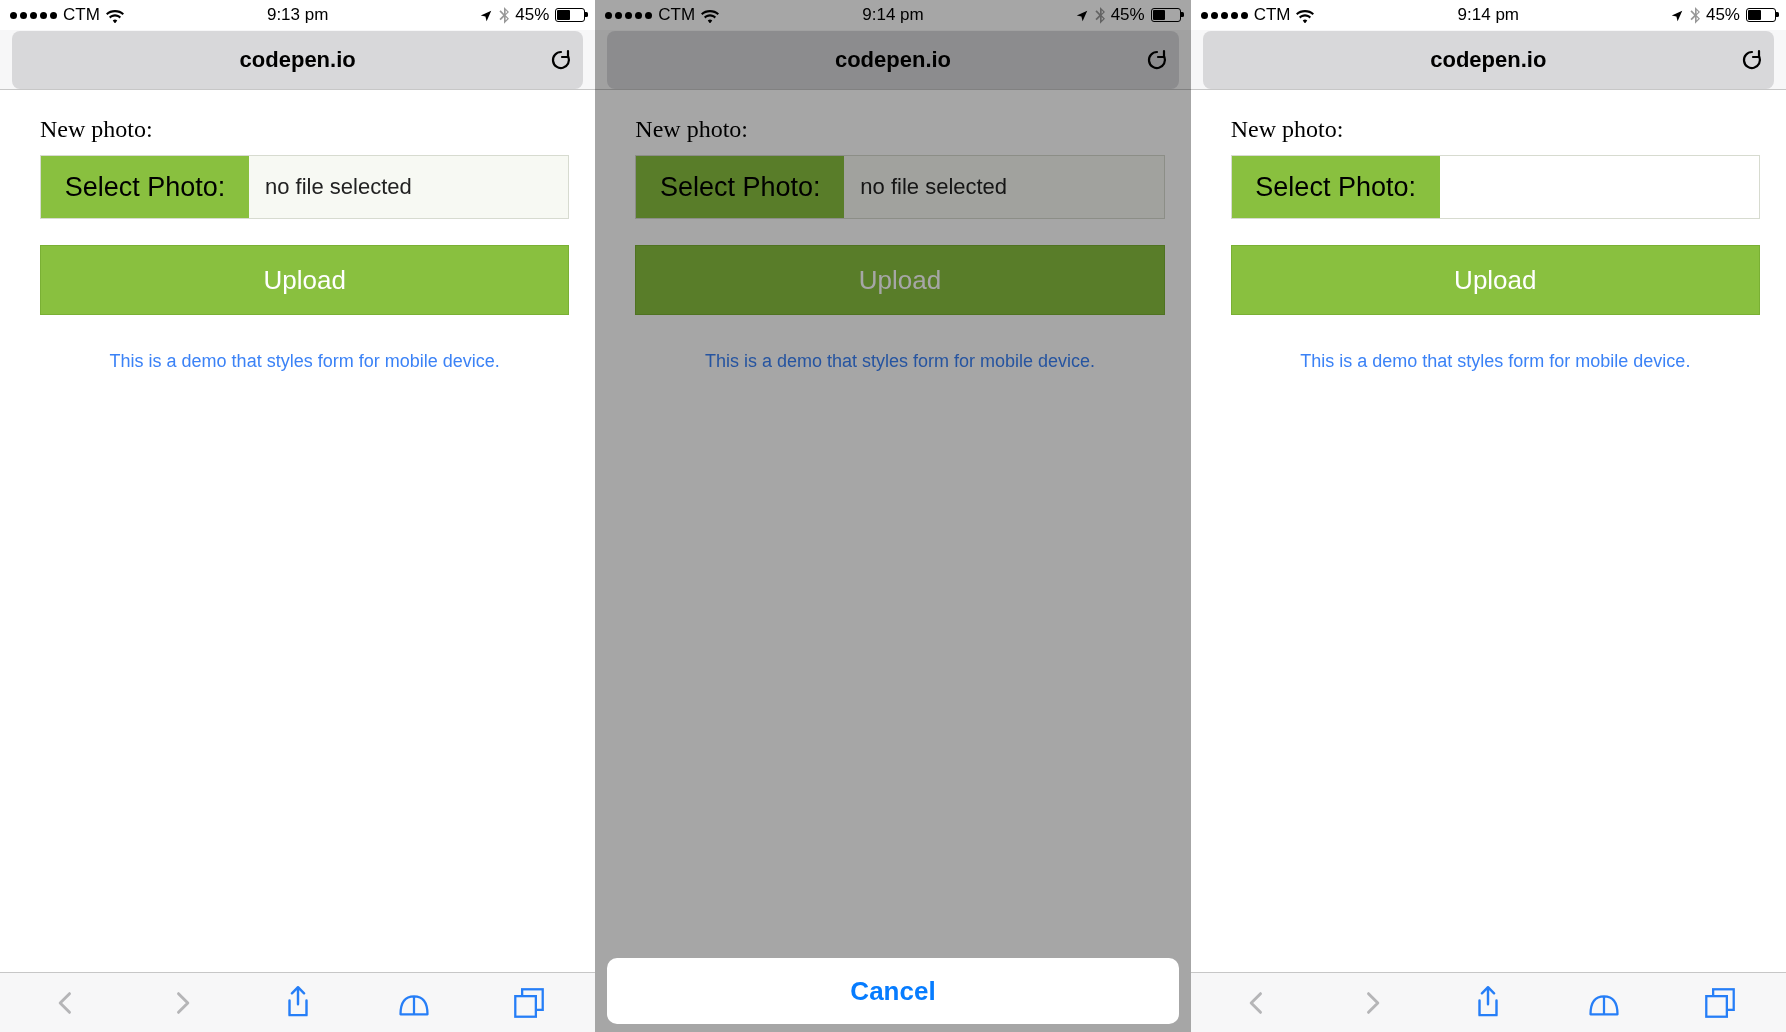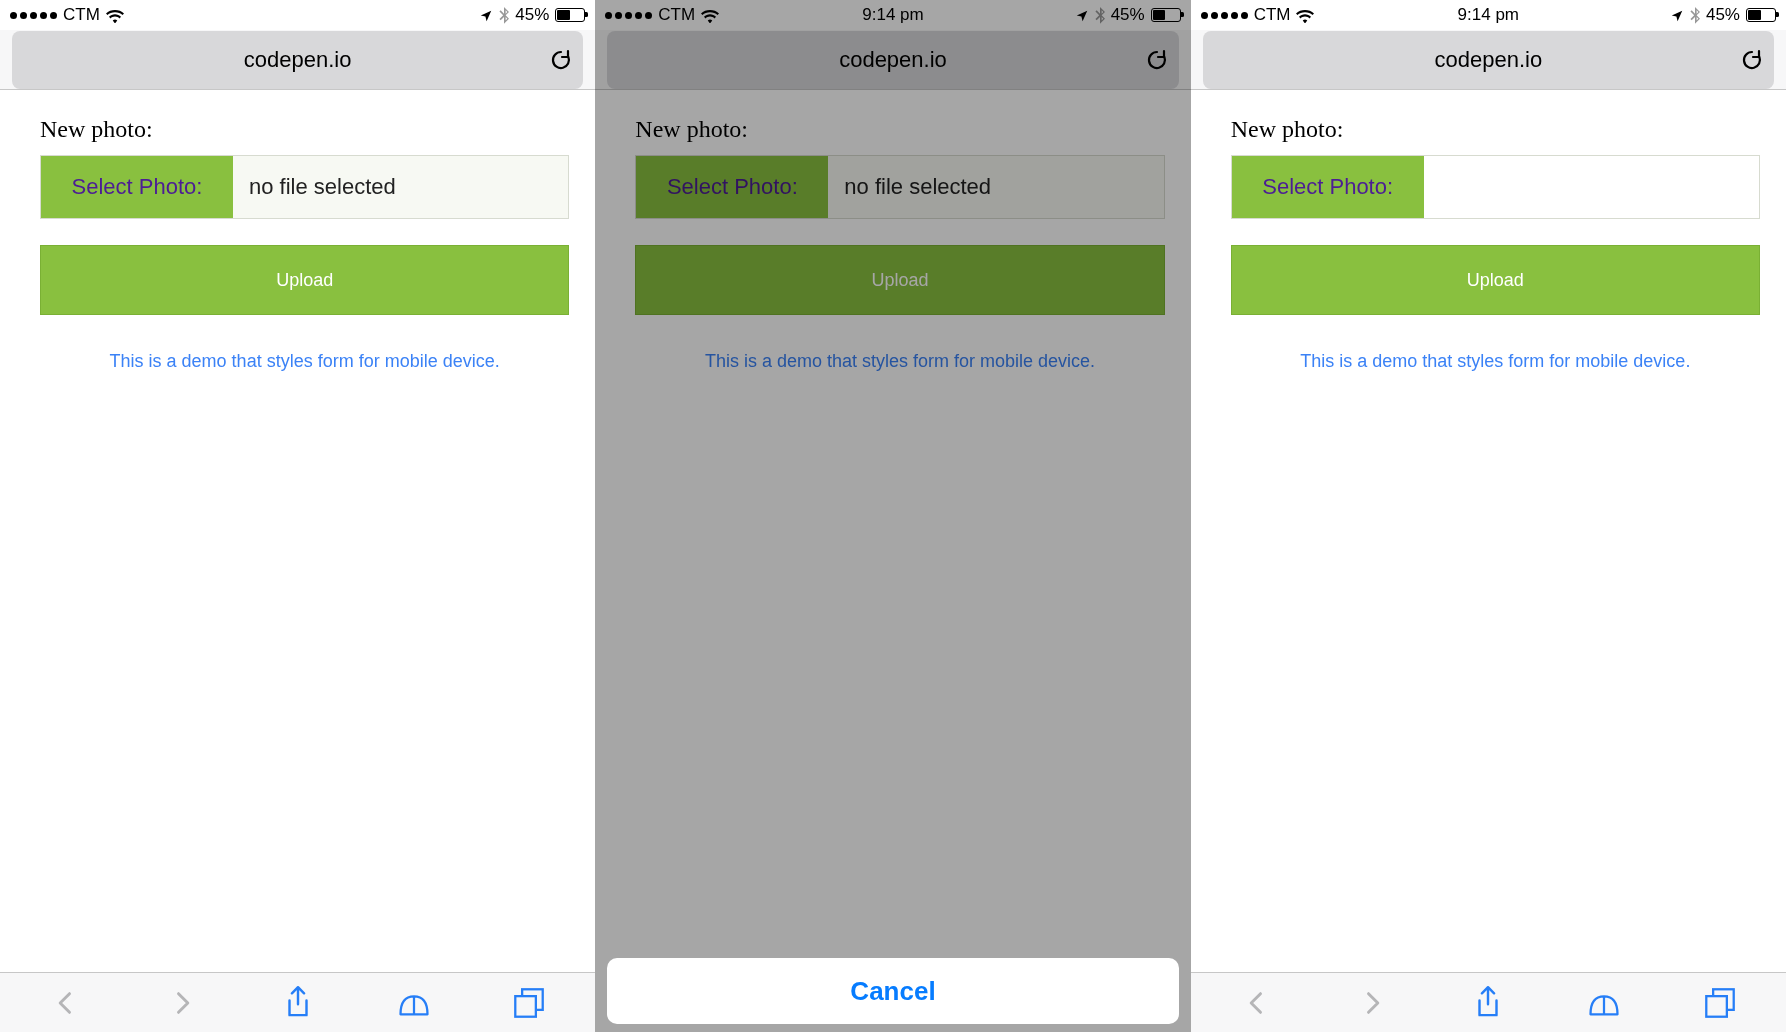--- a/index.html
+++ b/index.html
@@ -60,38 +60,39 @@
       flex: 1;
       height: 58px;
       background: #d8d8da;
       border-radius: 8px;
       display: flex;
       align-items: center;
       justify-content: center;
       position: relative;
       font-size: 22px;
       color: #000;
+      font-weight: bold;
     }
     .addr-reload {
       position: absolute;
       right: 10px;
       top: 50%;
       transform: translateY(-50%);
       width: 24px; height: 24px;
       display: flex; align-items: center; justify-content: center;
     }
     
     .content { padding: 26px 26px 0 40px; }
     .label { font-family: "Times New Roman", serif; font-size: 24px; color: #000; margin-bottom: 12px; }
     .picker-row { display: flex; width: 100%; height: 64px; border: 1px solid #d7dbd0; margin-bottom: 26px; }
     .select-btn {
-      width: 192px;
+      width: 208px;
       background: #89c03f;
-      color: #4c1d95;
-      font-size: 22px;
+      color: #000000;
+      font-size: 27px;
       display: flex;
       align-items: center;
       justify-content: center;
       border: none;
     }
     .file-display {
       flex: 1;
       background: #f7f9f3;
       display: flex;
       align-items: center;
@@ -104,21 +105,21 @@
       width: 26px; height: 22px;
       background: linear-gradient(135deg,#d8c8a8 0%,#e8dcc4 50%,#c8b898 100%);
       border: 1px solid #aaa;
       border-radius: 2px;
     }
     .upload-btn {
       width: 100%;
       height: 70px;
       background: #89c03f;
       color: #fff;
-      font-size: 18px;
+      font-size: 26px;
       border: 1px solid #7ab034;
       display: flex;
       align-items: center;
       justify-content: center;
       cursor: pointer;
     }
     .demo-text {
       margin-top: 36px;
       text-align: center;
       font-size: 18px;
@@ -181,20 +182,21 @@
           <span class="dot"></span>
           <span class="dot"></span>
       </span>
       <span>CTM</span>
       <span class="wifi">
         <svg viewBox="0 0 24 18">
             <path d="M12 18l-3-4c1-1 2-1.5 3-1.5s2 .5 3 1.5l-3 4zM4 9c2-2 5-3.5 8-3.5s6 1.5 8 3.5l-2 2.3c-1.5-1.5-3.7-2.5-6-2.5s-4.5 1-6 2.5L4 9zM0 4.5C3 1.5 7.5 0 12 0s9 1.5 12 4.5l-2 2.3C19.5 4.3 16 3 12 3S4.5 4.3 2 6.8L0 4.5z" fill="#000"></path>
           </svg>
       </span>
     </div>
+    <div class="status-center">9:13 pm</div>
     <div class="status-right">
       <span class="location-arrow">
         <svg viewBox="0 0 24 24">
             <path d="M3 11L21 3l-8 18-2-8-8-2z" fill="#000"></path>
           </svg>
       </span>
       <span class="bt">
         <svg viewBox="0 0 12 20">
             <path d="M6 0v8L2 4 0.5 5.5 5 10l-4.5 4.5L2 16l4-4v8l6-6-4-4 4-4-6-6zM8 4l2 2-2 2V4zm0 8l2 2-2 2v-4z" fill="#000"></path>
           </svg>

